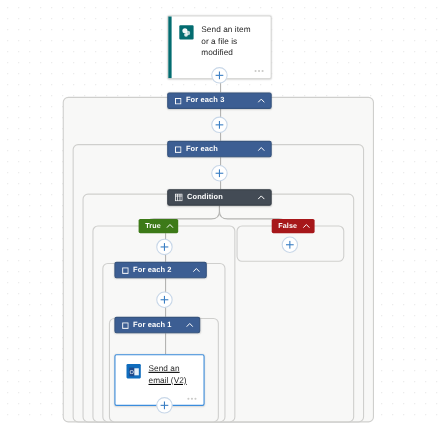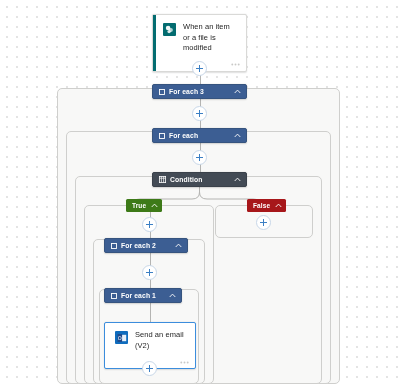--- a/index.html
+++ b/index.html
@@ -99,21 +99,21 @@
     padding-right: 2px;
   }
   .card .footer {
     height: 12px;
     display: flex; align-items: center; justify-content: flex-end;
     padding-right: 6px;
   }
   .card.selected { border: 1.5px solid #3b8ddd; }
 
   #card-trigger { left: 152px; top: 14px; width: 95px; }
-  #card-email   { left: 104px; top: 322px; width: 92px; }
+  #card-email   { left: 104px; top: 322px; width: 82px; text-decoration: underline; }
 
   
   .scope-header {
     position: absolute;
     height: 15px;
     display: flex; align-items: center;
     padding: 0 5px 0 6px;
     border-radius: 2px;
     z-index: 7;
     cursor: pointer;
@@ -194,21 +194,21 @@
   <div class="card" id="card-trigger">
     <div class="accent" style="background:#036c70;"></div>
     <div class="body">
       <span class="app-icon" style="background:#036c70;">
         <svg width="9" height="9" viewBox="0 0 9 9">
           <circle cx="3.1" cy="3.0" r="2.3" fill="#ffffff" opacity="0.95"></circle>
           <circle cx="5.9" cy="5.0" r="2.0" fill="#ffffff" opacity="0.7"></circle>
           <circle cx="4.1" cy="6.6" r="1.7" fill="#ffffff" opacity="0.85"></circle>
         </svg>
       </span>
-      <span class="title">When an item or a file is modified</span>
+      <span class="title">Send an item or a file is modified</span>
     </div>
     <div class="footer">
       <svg width="9" height="5" viewBox="0 0 9 5">
         <circle cx="1.3" cy="2.5" r="0.95" fill="#c9c9c7"></circle>
         <circle cx="4.5" cy="2.5" r="0.95" fill="#c9c9c7"></circle>
         <circle cx="7.7" cy="2.5" r="0.95" fill="#c9c9c7"></circle>
       </svg>
     </div>
   </div>
 

